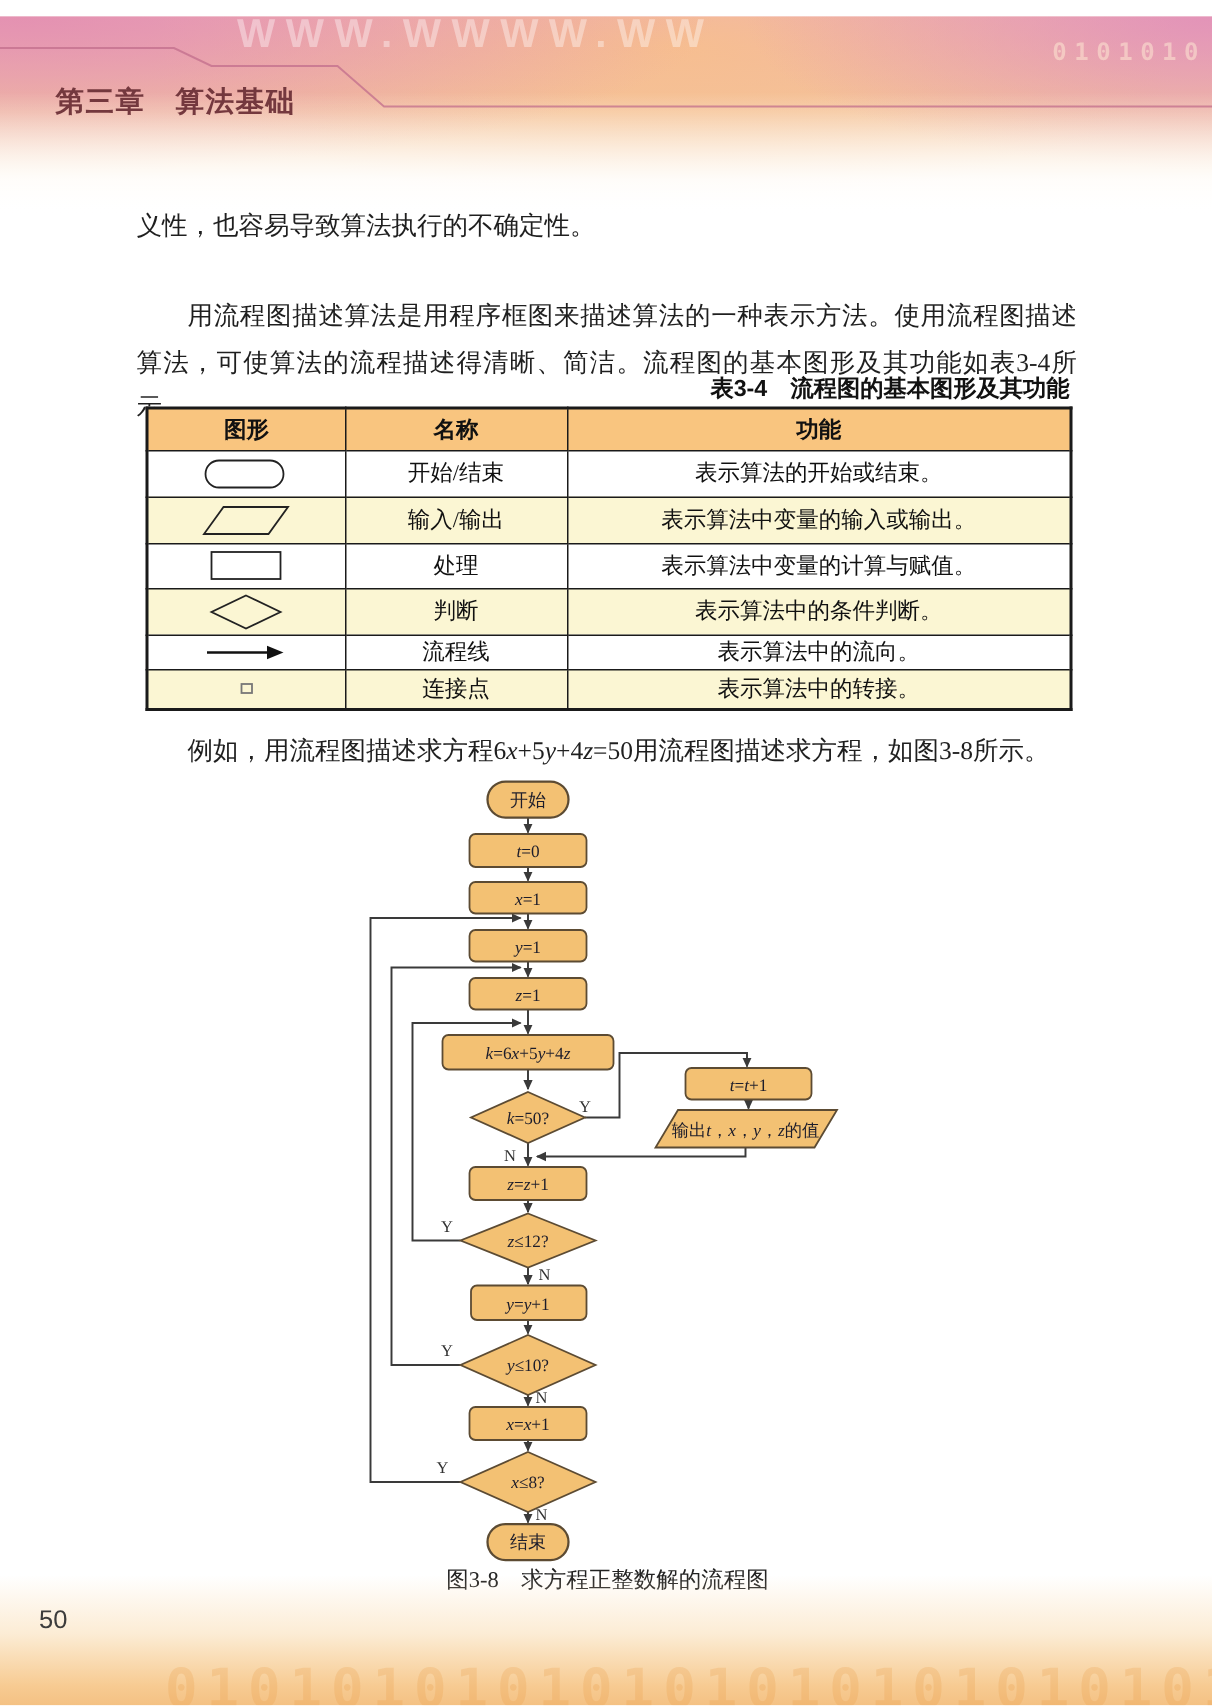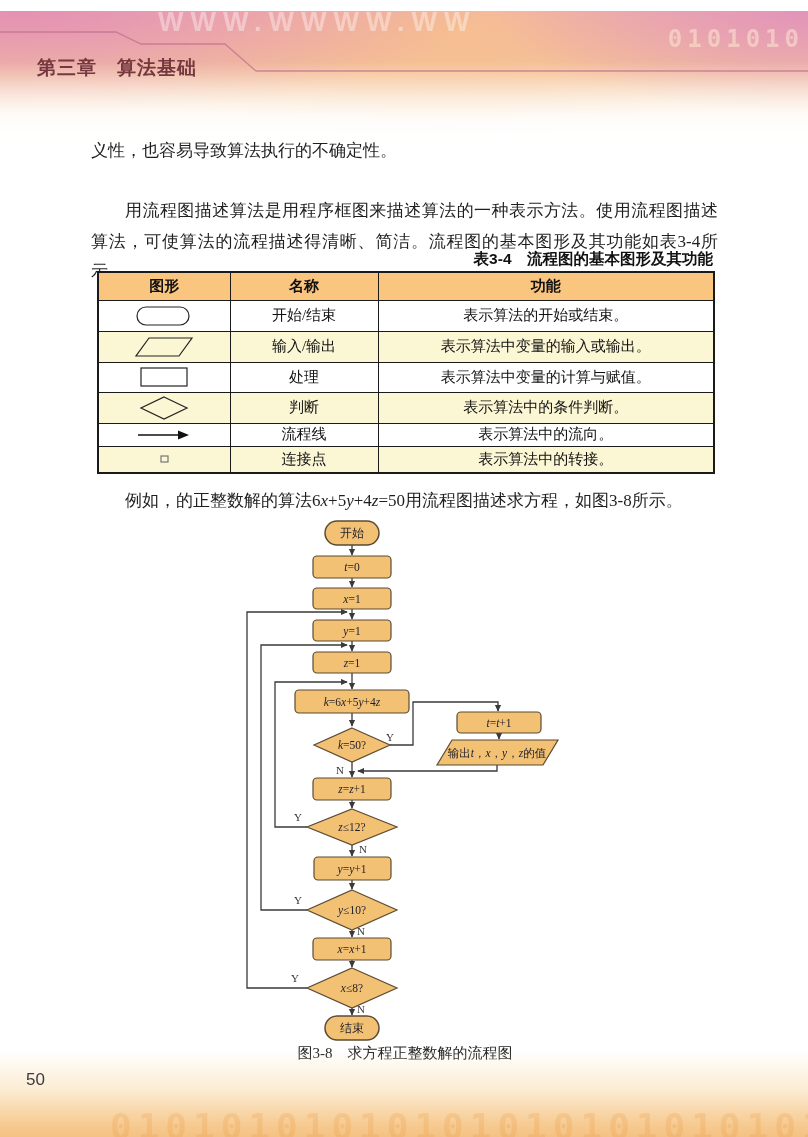--- a/index.html
+++ b/index.html
@@ -12,21 +12,21 @@
     background:
       linear-gradient(180deg,rgba(255,255,255,0) 0%,rgba(255,255,255,0) 38%,rgba(255,255,255,.88) 82%,#fff 100%),
       radial-gradient(95% 130% at 2% 0%,rgba(226,138,176,.80) 0%,rgba(226,138,176,0) 60%),
       radial-gradient(70% 140% at 100% 0%,rgba(224,140,184,.78) 0%,rgba(224,140,184,0) 55%),
       radial-gradient(60% 110% at 55% 15%,rgba(248,192,138,.85) 0%,rgba(248,192,138,0) 72%),
       linear-gradient(180deg,#ecafb9 0%,#f3c49e 48%,#fbe9d1 78%,#fff 100%); margin-top: 11px;}
   .hdr-line{position:absolute;left:0;top:0}
   .decor-w{position:absolute;left:158px;top:-4px;font-family:"Liberation Sans","DejaVu Sans",sans-serif;
     font-weight:bold;font-size:27px;letter-spacing:7px;color:rgba(255,255,255,.38);white-space:nowrap}
   .decor-bin{position:absolute;right:4px;top:14px;font-family:"DejaVu Sans Mono",monospace;
-    font-weight:bold;font-size:24px;letter-spacing:5px;color:rgba(255,238,214,.50);white-space:nowrap}
+    font-weight:bold;font-size:16px;letter-spacing:5px;color:rgba(255,238,214,.50);white-space:nowrap}
   .chapter{position:absolute;left:37px;top:44px;font-family:"Liberation Sans","DejaVu Sans",sans-serif;
     font-weight:bold;font-size:19px;letter-spacing:1px;color:#74383e}
 
   
   .bodytext{position:absolute;left:91px;width:627px;font-size:17px;line-height:30.5px;text-align:justify}
   .indent{text-indent:2em}
   .p1{top:136px}.p2{top:166px}.p3{top:196px}.example{top:486px}
   .eq{font-family:"Liberation Serif","DejaVu Serif",serif}
   .var{font-style:italic}
 
@@ -146,21 +146,21 @@
           <svg width="60" height="14">
               <rect x="27" y="4" width="7" height="6" fill="none" stroke="#777" stroke-width="1.2"></rect>
             </svg>
         </td>
         <td>连接点</td>
         <td>表示算法中的转接。</td>
       </tr>
     </tbody>
   </table>
 
-  <p class="bodytext example indent"><span>例如，的正整数解的算法</span><span class="eq"><span>6</span><span class="var">x</span><span>+5</span><span class="var">y</span><span>+4</span><span class="var">z</span><span>=50</span></span><span>用流程图描述求方程，如图3-8所示。</span></p>
+  <p class="bodytext example indent"><span>例如，用流程图描述求方程</span><span class="eq"><span>6</span><span class="var">x</span><span>+5</span><span class="var">y</span><span>+4</span><span class="var">z</span><span>=50</span></span><span>用流程图描述求方程，如图3-8所示。</span></p>
 
   <svg class="flow" viewBox="230 515 350 545">
     <defs>
       <marker id="ah" markerWidth="8" markerHeight="8" refX="6" refY="3.5" orient="auto" markerUnits="userSpaceOnUse">
         <path d="M0,0.4 L6.8,3.5 L0,6.6 Z" fill="#3a3a3a"></path>
       </marker>
     </defs>
 
     <g class="edges">
       <path d="M352 545 V555" marker-end="url(#ah)"></path>

